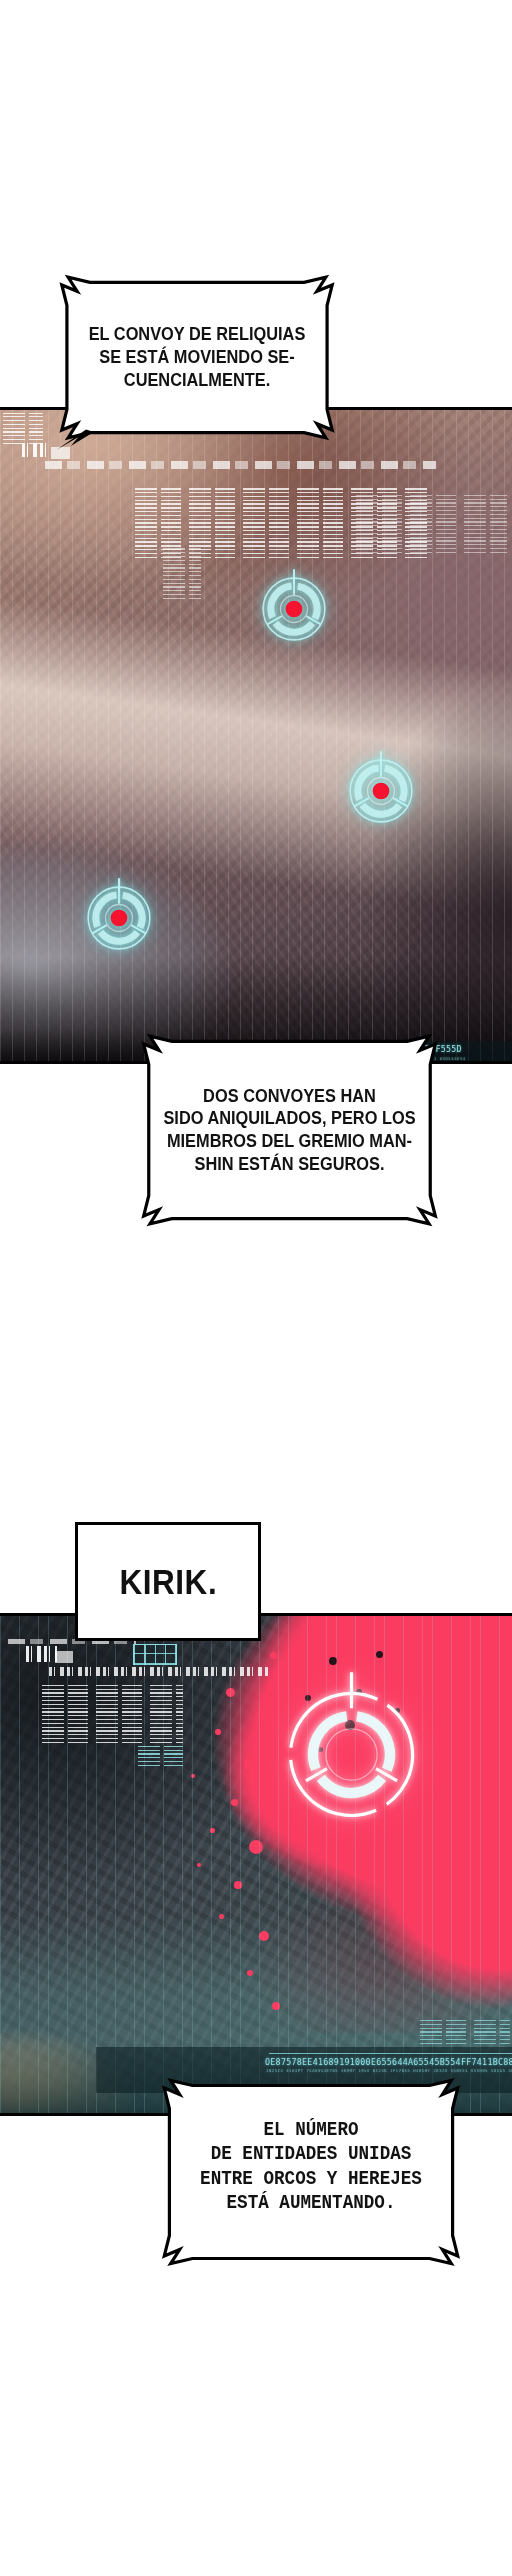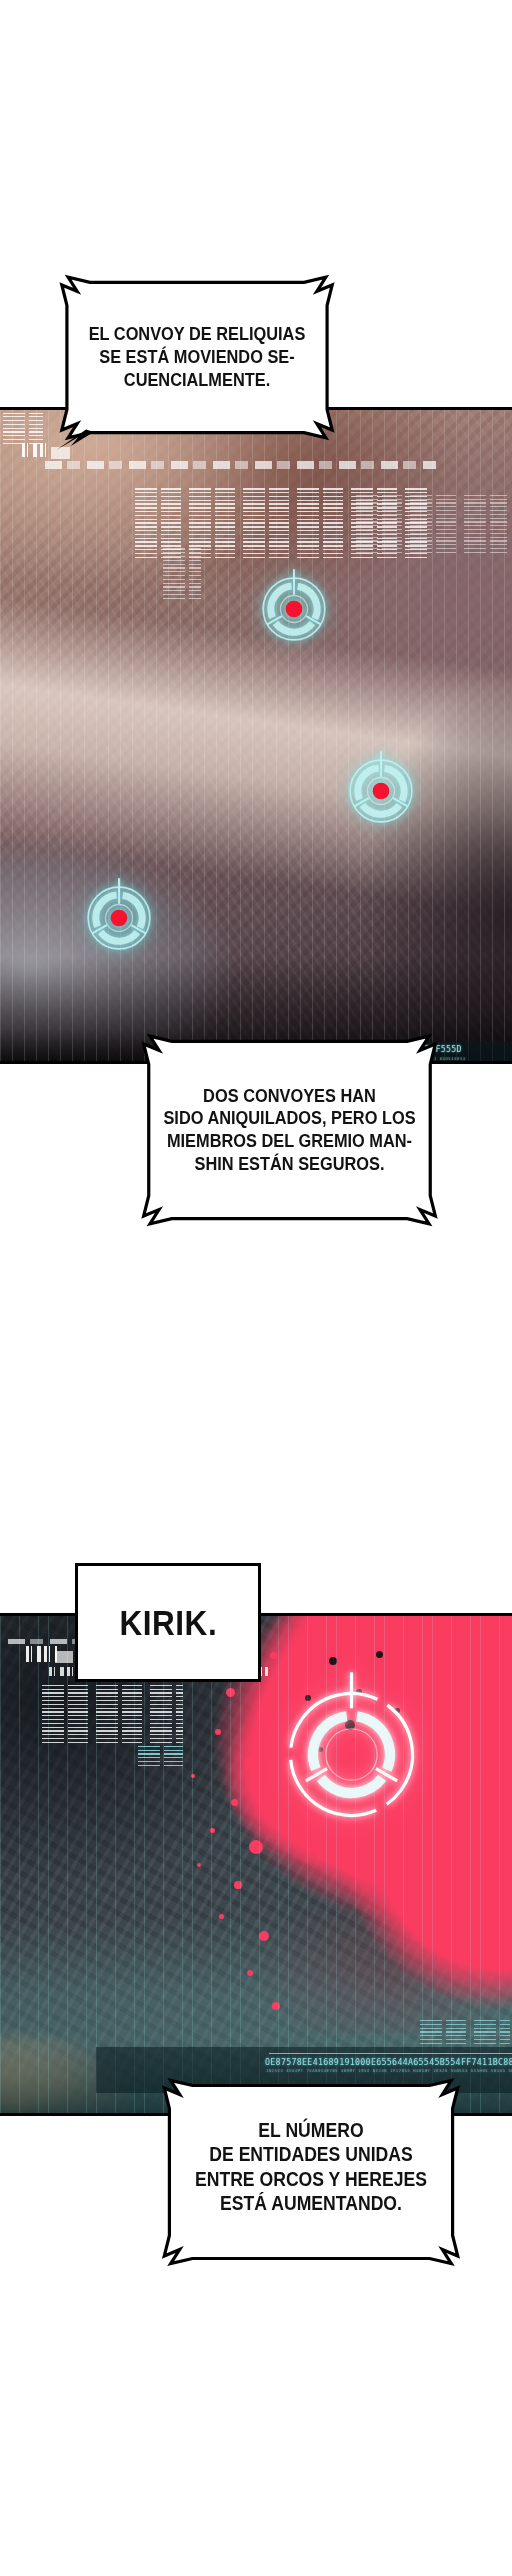--- a/index.html
+++ b/index.html
@@ -8,21 +8,21 @@
   
   .bubble{position:absolute;z-index:6;}
   .bubble svg{position:absolute;left:0;top:0;overflow:visible;}
   .bubble-text{position:absolute;left:9px;right:9px;top:6.4px;bottom:6.4px;
     display:flex;flex-direction:column;align-items:center;justify-content:center;
     transform:scaleX(.88);font-weight:700;color:#121212;text-align:center;}
   .bubble-text .line{white-space:nowrap;line-height:1.22;}
   .b-small .line{font-size:18.6px;}
   .b-big .line{font-size:20px;}
   .kirik-box{position:absolute;left:75px;top:1522px;width:186px;height:119px;background:#ffffff;
-    border:3.8px solid #000;box-sizing:border-box;z-index:6;display:flex;align-items:center;justify-content:center;margin-top:41px;}
+    border:3.8px solid #000;box-sizing:border-box;z-index:6;display:flex;align-items:center;justify-content:center;}
   .kirik-box .ktext{font-size:35px;font-weight:700;transform:scaleX(.9);letter-spacing:0.6px;color:#111;}
   
   .panel{position:absolute;left:0;width:513px;overflow:hidden;box-sizing:border-box;
          border-top:3.2px solid #000;border-bottom:3.2px solid #000;z-index:1;background:#555;}
   .layer{position:absolute;left:0;top:0;right:0;bottom:0;}
   .panel1-terrain{background-image:
     linear-gradient(to top, rgba(10,8,10,.96) 0%, rgba(10,8,10,.55) 5%, rgba(10,8,10,0) 16%),
     radial-gradient(ellipse 276px 179px at 6% 86%, rgba(160,160,168,.95), rgba(120,120,130,.45) 58%, rgba(120,120,130,0) 75%),
     radial-gradient(ellipse 211px 333px at 99% 78%, rgba(38,28,34,.9), rgba(38,28,34,0) 70%),
     linear-gradient(8deg, rgba(0,0,0,0) 30%, rgba(238,220,208,.65) 44%, rgba(244,230,219,.75) 52%, rgba(238,220,208,0) 64%),
@@ -231,21 +231,21 @@
       <div class="line">EL CONVOY DE RELIQUIAS</div>
       <div class="line">SE ESTÁ MOVIENDO SE-</div>
       <div class="line">CUENCIALMENTE.</div>
     </div>
   </div>
 
   <div class="kirik-box">
     <div class="ktext">KIRIK.</div>
   </div>
 
-  <div class="bubble b-big" style="left:163px;top:2079px;width:296px;height:186px;">
+  <div class="bubble b-big" style="left:163px;top:2079px;width:296px;height:186px;font-family:Liberation Mono, monospace;">
     <svg width="296" height="186" viewBox="0 0 462 290">
       <polygon points="10,46 2,14 26,24 12,2 46,10 416,10 450,2 436,24 460,14 452,46 452,244 460,276 436,266 450,288 416,280 46,280 12,288 26,266 2,276 10,244" fill="#ffffff" stroke="#000000" stroke-width="5"></polygon>
     </svg>
     <div class="bubble-text" style="bottom:16.7px;">
       <div class="line">EL NÚMERO</div>
       <div class="line">DE ENTIDADES UNIDAS</div>
       <div class="line">ENTRE ORCOS Y HEREJES</div>
       <div class="line">ESTÁ AUMENTANDO.</div>
     </div>
   </div>

